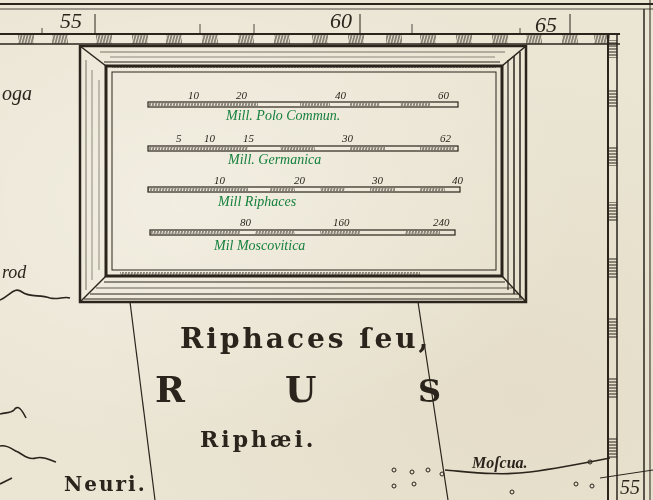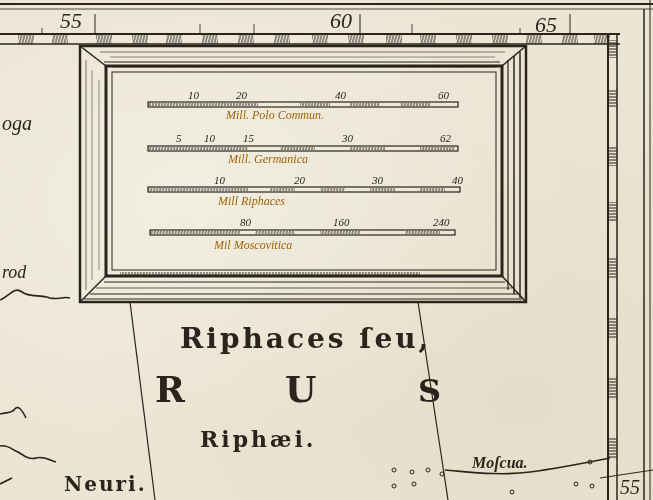--- a/index.html
+++ b/index.html
@@ -16,21 +16,21 @@
         radial-gradient(ellipse at 30% 40%, rgba(255,255,250,0.35), rgba(0,0,0,0) 60%),
         radial-gradient(ellipse at 80% 80%, rgba(200,185,150,0.18), rgba(0,0,0,0) 60%),
         #ebe5d4;
     }
     svg.map { position:absolute; left:0; top:0; }
     .lbl { position:absolute; white-space:nowrap; color:#2a241c; }
     .deg { font-family:"Liberation Serif", serif; font-size:22px; font-style:italic; }
     .roman { font-family:"DejaVu Serif", serif; font-weight:bold; }
     .ital { font-family:"Liberation Serif", serif; font-style:italic; }
     .scale-num { position:absolute; font-size:11px; font-style:italic; font-family:"Liberation Serif", serif; color:#2a241c; }
-    .scale-title { position:absolute; font-size:12px; font-style:italic; font-family:"Liberation Serif", serif; color:#a16207; }
+    .scale-title { position:absolute; font-size:14px; font-style:italic; font-family:"Liberation Serif", serif; color:#15803d; }
   </style>
 </head>
 <body>
 
 <div class="paper"></div>
 
 <svg class="map" width="653" height="500" viewBox="0 0 653 500">
   <defs>
     <pattern id="hatch" width="3" height="6" patternUnits="userSpaceOnUse" patternTransform="skewX(-15)">
       <line x1="1" y1="0" x2="1" y2="6" stroke="#2a241c" stroke-width="1"></line>
@@ -209,21 +209,21 @@
   <span class="scale-title" style="left:218px;top:194px;">Mill Riphaces</span>
 </div>
 
 <div>
   <span class="scale-num" style="left:240px;top:216px;">80</span>
   <span class="scale-num" style="left:333px;top:216px;">160</span>
   <span class="scale-num" style="left:433px;top:216px;">240</span>
   <span class="scale-title" style="left:214px;top:238px;">Mil Moscovitica</span>
 </div>
 
-<div class="lbl ital" style="left:2px;top:112px;font-size:20px;">oga</div>
+<div class="lbl ital" style="left:2px;top:82px;font-size:20px;">oga</div>
 <div class="lbl ital" style="left:2px;top:262px;font-size:18px;">rod</div>
 <div class="lbl roman" style="left:180px;top:322px;font-size:28px;letter-spacing:3px;">Riphaces  ſeu,</div>
 <div class="lbl roman" style="left:155px;top:368px;font-size:36px;">R</div>
 <div class="lbl roman" style="left:285px;top:368px;font-size:36px;">U</div>
 <div class="lbl roman" style="left:418px;top:372px;font-size:32px;">S</div>
 <div class="lbl roman" style="left:200px;top:426px;font-size:22px;letter-spacing:3px;">Riphæi.</div>
 <div class="lbl roman" style="left:64px;top:472px;font-size:20px;letter-spacing:2px;">Neuri.</div>
 <div class="lbl ital" style="left:472px;top:454px;font-size:16px;font-weight:bold;">Moſcua.</div>
 
 </body></html>

